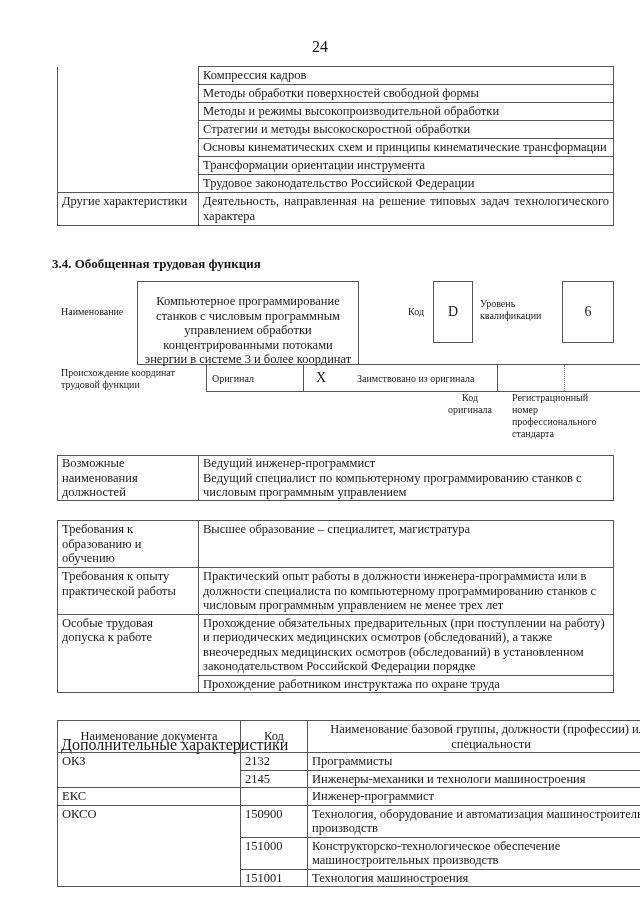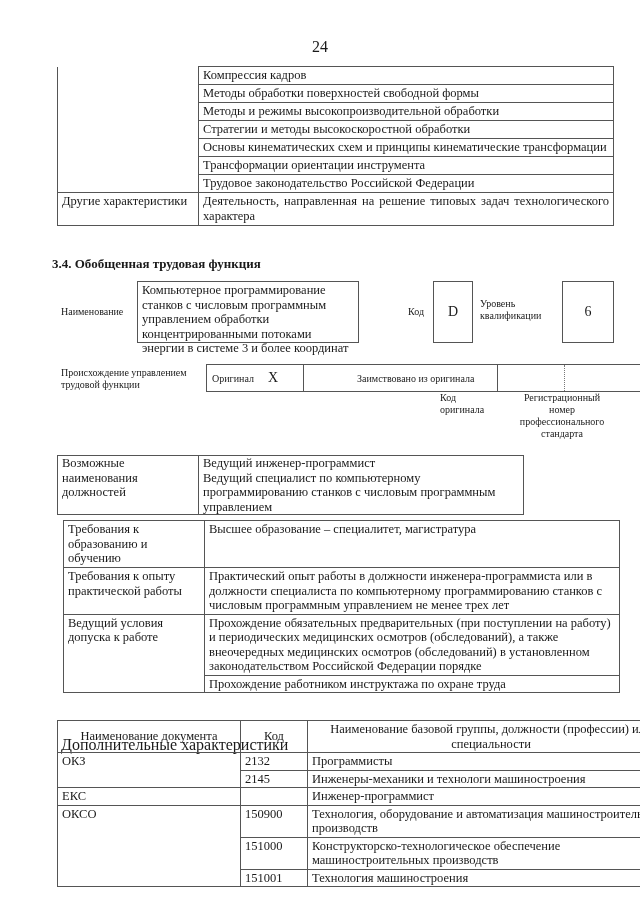--- a/index.html
+++ b/index.html
@@ -9,40 +9,40 @@
   .page-num { left: 0; width: 640px; top: 38px; text-align: center; font-size: 16px; }
   table { border-collapse: collapse; border-radius: 10px; }
   td, th { border: 1px solid #555; vertical-align: top; padding: 0 4px; font-weight: normal; }
   .t1 { left: 57px; top: 66px; width: 557px; font-size: 12.5px; line-height: 15px; }
   .t1 td { padding: 1px 4px; }
   .just { text-align: justify; text-align-last: left; margin-top: 35px; }
   .sec-title { left: 52px; top: 256px; font-size: 13px; font-weight: bold; }
   .small { font-size: 10px; }
   .name-label { left: 61px; top: 306px; }
   .name-box { left: 137px; top: 281px; width: 212px; height: 58px; border: 1px solid #555;
-              padding: 1px 4px; font-size: 12.5px; line-height: 14.5px; }
+              padding: 12px 4px; font-size: 12.5px; line-height: 14.5px; text-align: center; }
   .code-label { left: 408px; top: 306px; }
   .code-box { left: 433px; top: 281px; width: 38px; height: 60px; border: 1px solid #555;
               display: flex; align-items: center; justify-content: center; font-size: 14px; }
   .level-label { left: 480px; top: 298px; line-height: 12px; }
   .level-box { left: 562px; top: 281px; width: 50px; height: 60px; border: 1px solid #555;
                display: flex; align-items: center; justify-content: center; font-size: 14px; }
   .origin-label { left: 61px; top: 367px; line-height: 12px; }
   .origin-row { left: 206px; top: 364px; height: 26px; display: flex; border: 1px solid #555; }
-  .origin-row > div { border-right: 1px solid #555; display: flex; align-items: center; font-size: 10px; padding: 0 5px; }
+  .origin-row > div { border-right: 1px solid #555; display: flex; align-items: center; font-size: 10px; padding: 0 5px; gap: 48px; }
   .origin-row > div:last-child { border-right: none; }
   .oc-orig { width: 86px; }
   .oc-orig .x { font-size: 14px; margin-left: 14px; }
   .oc-borrow { width: 135px; margin-left: 48px; }
   .oc-code { width: 56px; border-right: 1px dotted #777 !important; }
   .oc-reg { width: 92px; }
-  .caption-code { left: 440px; top: 392px; width: 60px; text-align: left; line-height: 12px; }
-  .caption-reg { left: 512px; top: 392px; width: 100px; text-align: center; line-height: 12px; }
-  .t2 { left: 57px; top: 455px; width: 467px; font-size: 12.5px; line-height: 14.5px; }
-  .t3 { left: 63px; top: 520px; width: 557px; font-size: 12.5px; line-height: 14.5px; }
+  .caption-code { left: 440px; top: 392px; width: 60px; text-align: center; line-height: 12px; }
+  .caption-reg { left: 512px; top: 392px; width: 100px; text-align: left; line-height: 12px; }
+  .t2 { left: 57px; top: 455px; width: 557px; font-size: 12.5px; line-height: 14.5px; }
+  .t3 { left: 57px; top: 520px; width: 557px; font-size: 12.5px; line-height: 14.5px; }
   .t3 td { padding: 1px 4px; }
   .add-title { left: 61px; top: 736px; font-size: 16px; }
   .t4 { left: 57px; top: 720px; width: 618px; font-size: 12.5px; line-height: 14.5px; }
   .t4 th { text-align: center; vertical-align: middle; padding: 1px 4px; }
   .t4 td { padding: 1px 4px; }
   .no-top { border-top: none; }
 </style>
 </head>
 <body>
 
@@ -85,21 +85,21 @@
 
 <div class="abs sec-title">3.4. Обобщенная трудовая функция</div>
 
 <div class="abs small name-label">Наименование</div>
 <div class="abs name-box">Компьютерное программирование станков с числовым программным управлением обработки концентрированными потоками энергии в системе 3 и более координат</div>
 <div class="abs small code-label">Код</div>
 <div class="abs code-box">D</div>
 <div class="abs small level-label" style="width:75px">Уровень квалификации</div>
 <div class="abs level-box">6</div>
 
-<div class="abs small origin-label" style="width:140px">Происхождение управлением трудовой функции</div>
+<div class="abs small origin-label" style="width:140px">Происхождение координат трудовой функции</div>
 <div class="abs origin-row">
   <div class="oc-orig">
     <span>Оригинал</span>
     <span class="x">X</span>
   </div>
   <div class="oc-borrow">
     <span>Заимствовано из оригинала</span>
   </div>
   <div class="oc-code"></div>
   <div class="oc-reg"></div>
@@ -131,21 +131,21 @@
   <tbody>
       <tr>
     <td style="height:44px">Требования к образованию и обучению</td>
     <td>Высшее образование – специалитет, магистратура</td>
   </tr>
   <tr>
     <td>Требования к опыту практической работы</td>
     <td>Практический опыт работы в должности инженера-программиста или в должности специалиста по компьютерному программированию станков с числовым программным управлением не менее трех лет</td>
   </tr>
   <tr>
-    <td rowspan="2">Ведущий условия допуска к работе</td>
+    <td rowspan="2">Особые трудовая допуска к работе</td>
     <td>Прохождение обязательных предварительных (при поступлении на работу) и периодических медицинских осмотров (обследований), а также внеочередных медицинских осмотров (обследований) в установленном законодательством Российской Федерации порядке</td>
   </tr>
   <tr>
     <td>Прохождение работником инструктажа по охране труда</td>
   </tr>
 </tbody>
   </table>
 
 <div class="abs add-title">Дополнительные характеристики</div>
 

